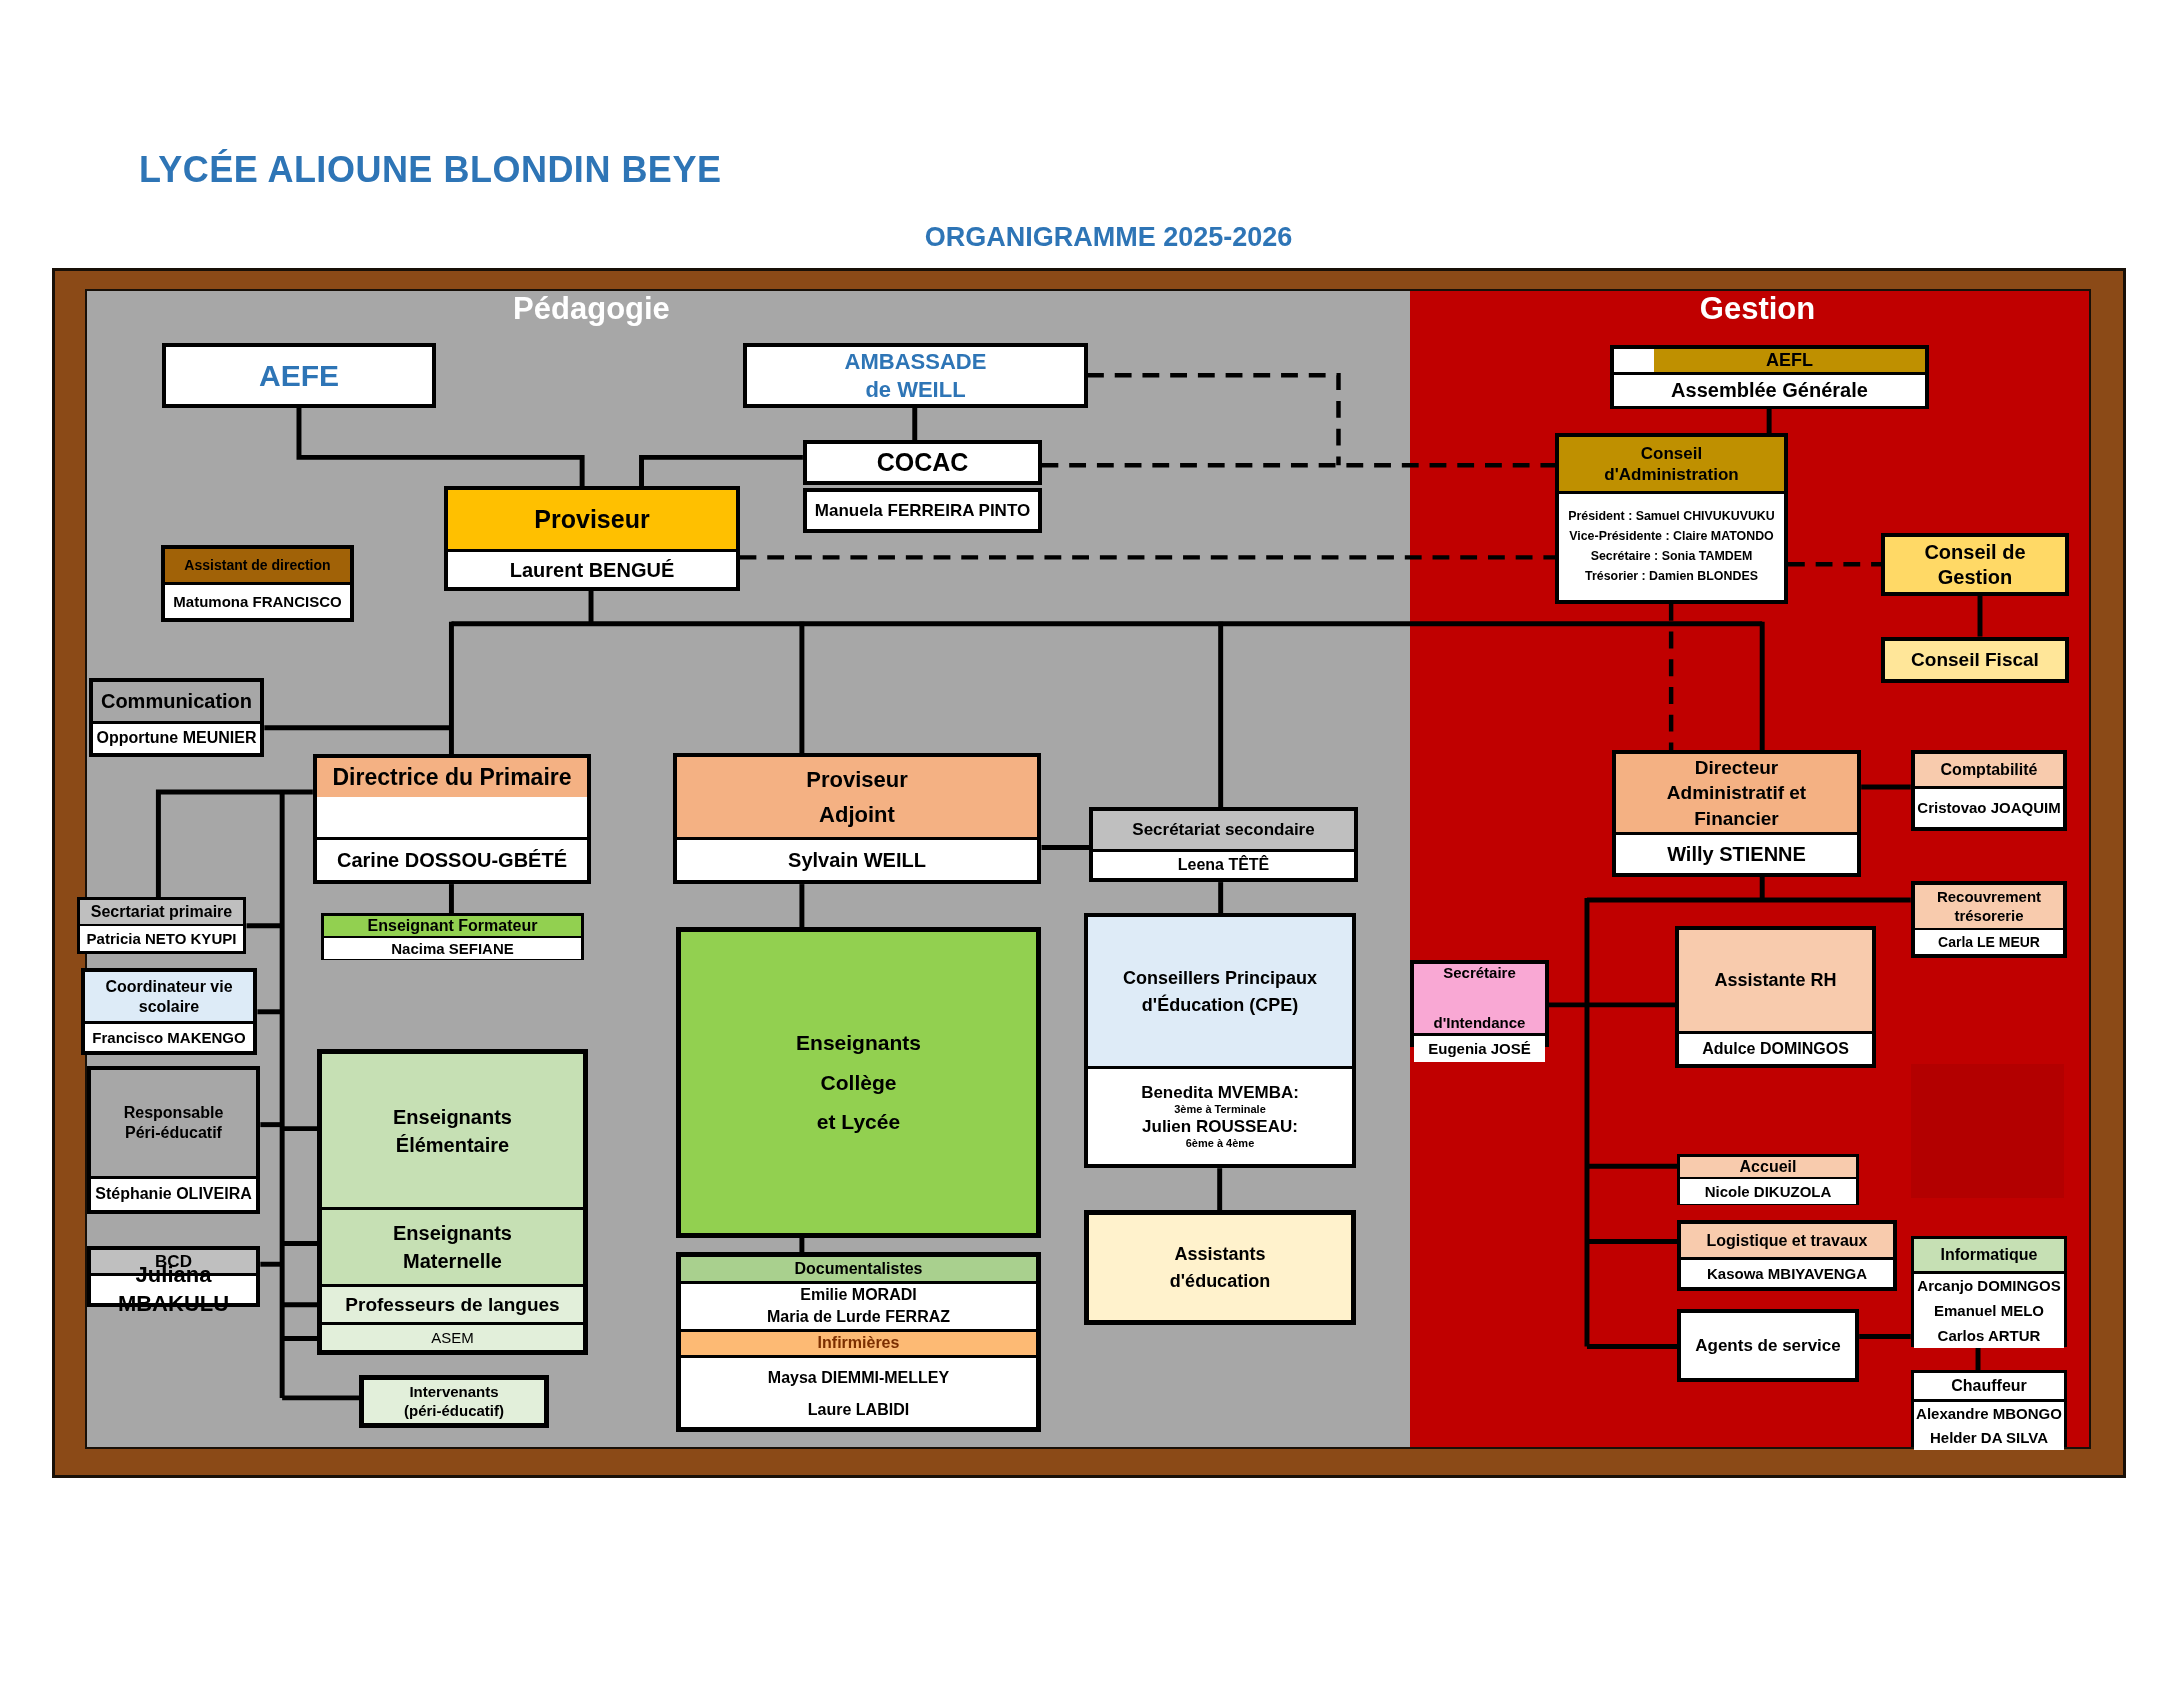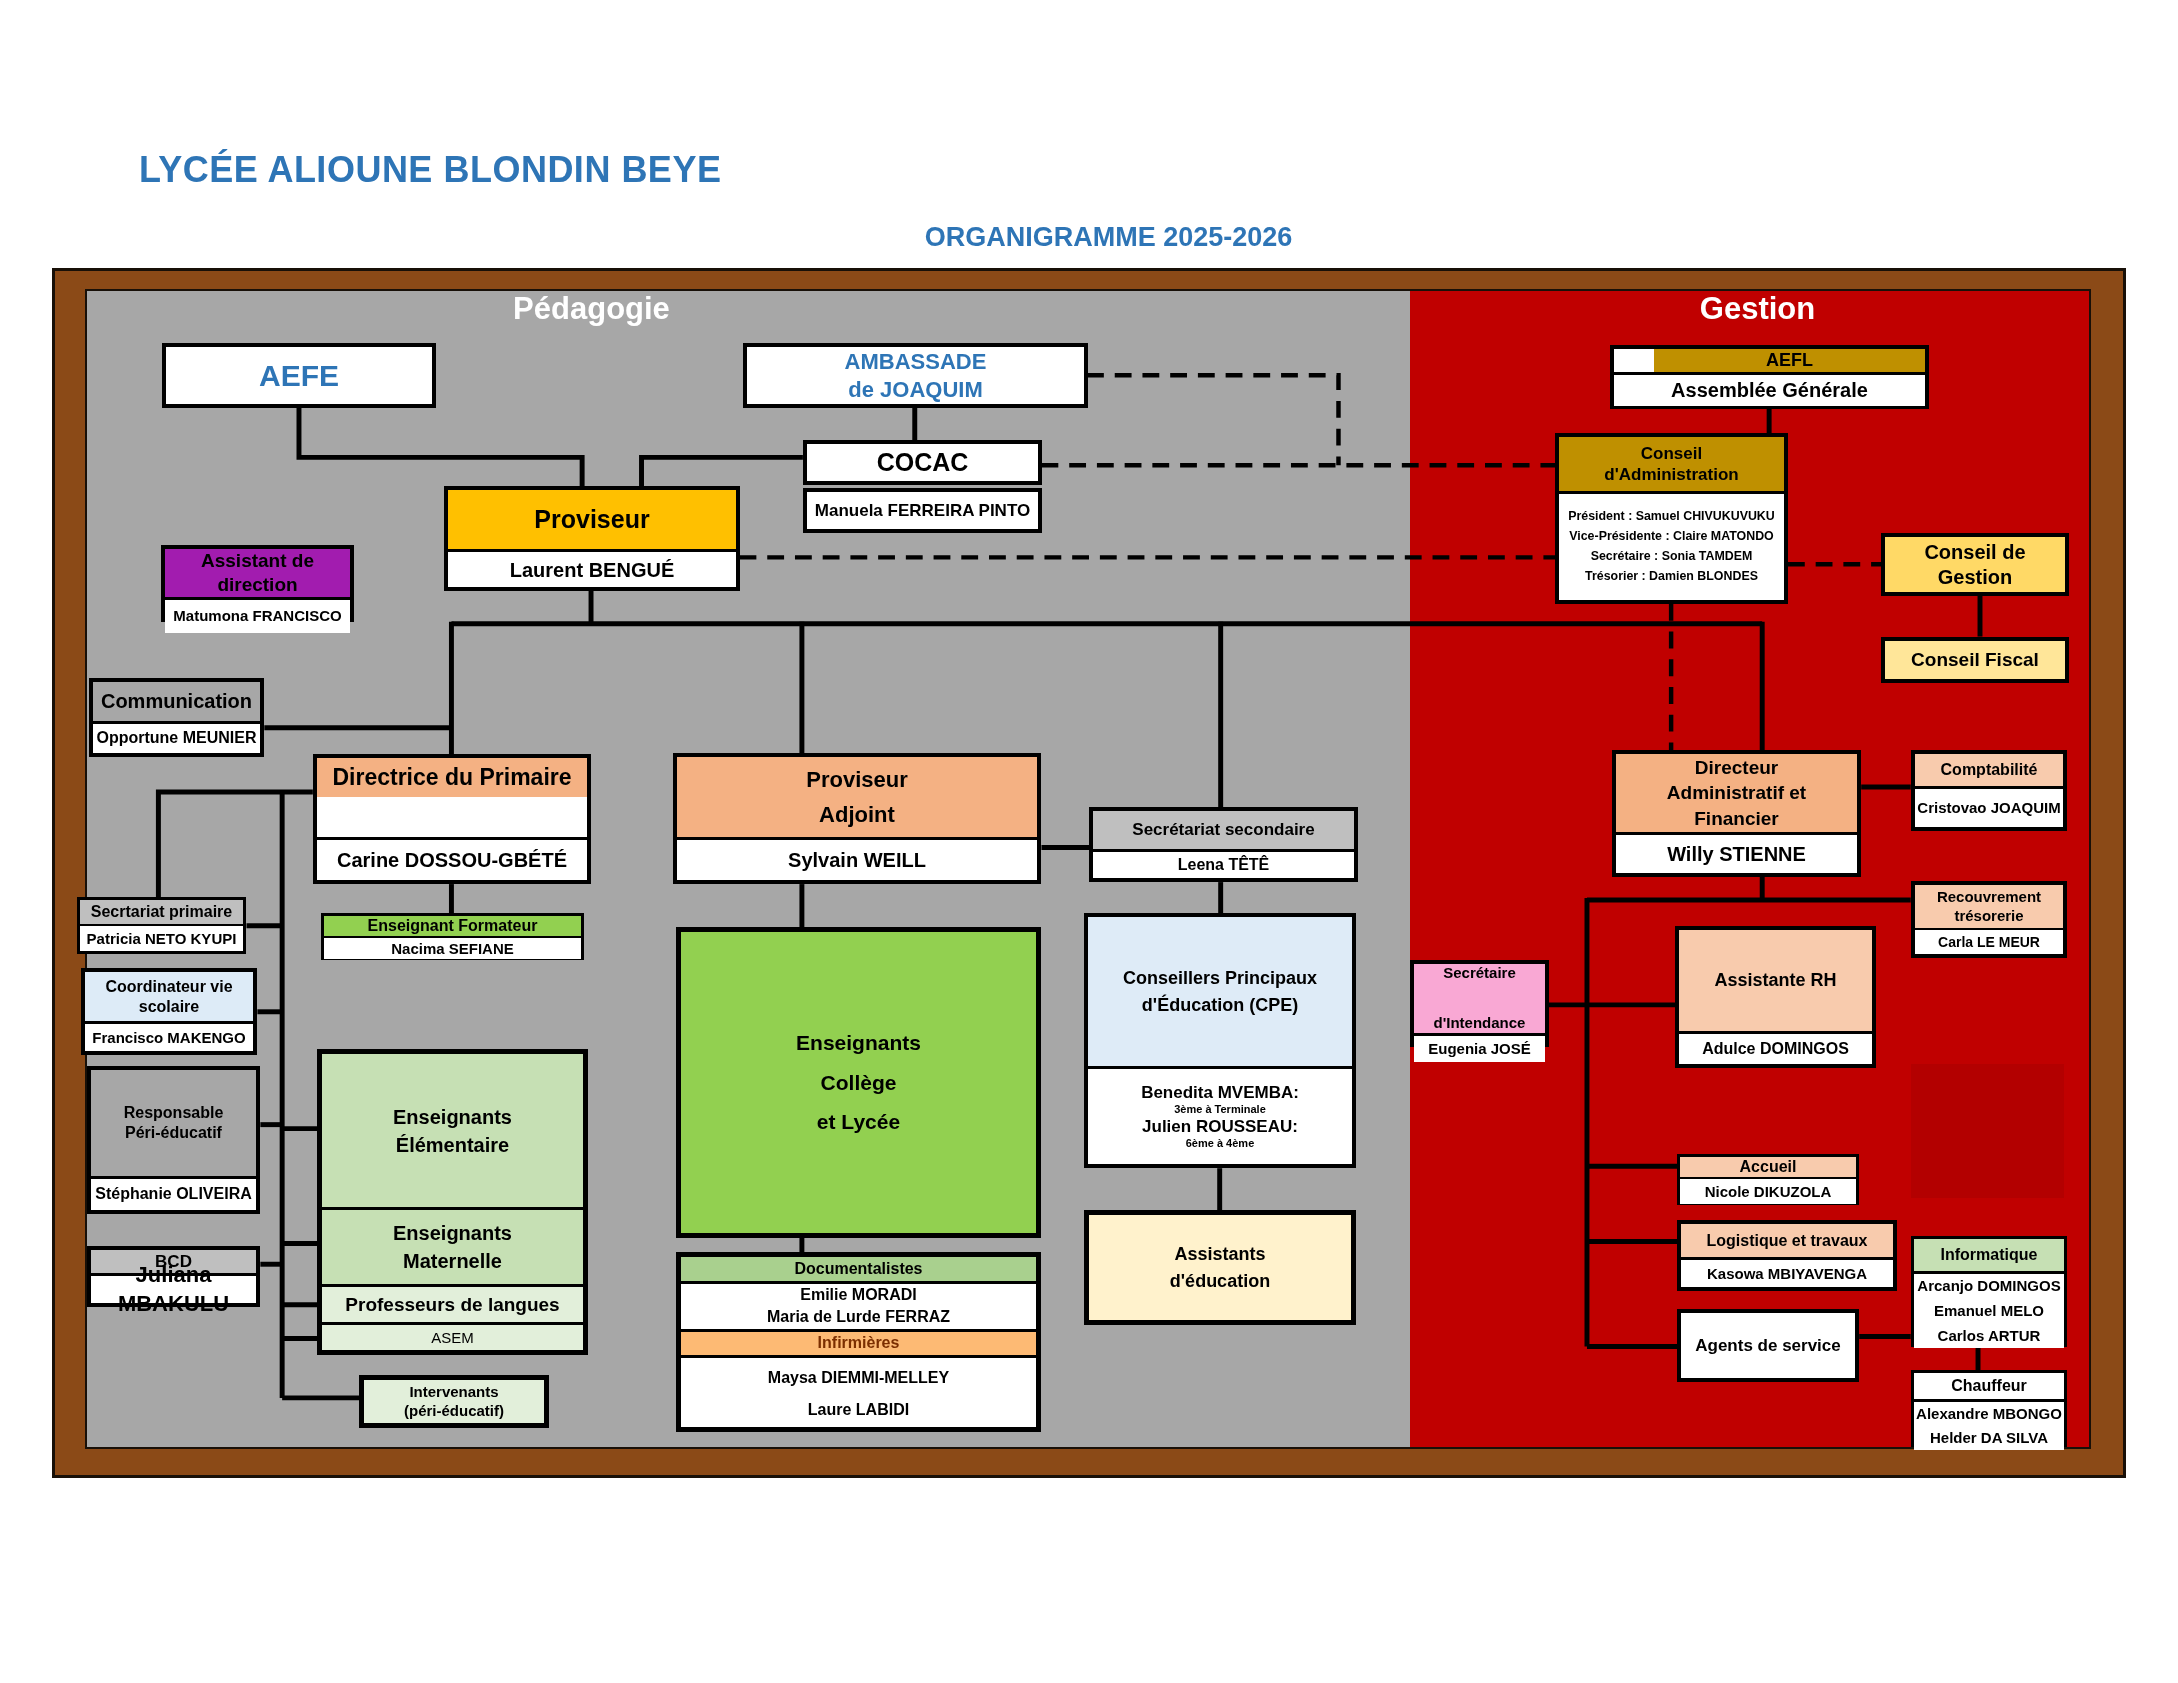--- a/index.html
+++ b/index.html
@@ -92,38 +92,38 @@
     </g>
   </svg>
 
   <div class="node" style="left:162px;top:343px;width:274px;height:65px;">
     <div class="hd blue" style="font-size:30px;">AEFE</div>
   </div>
 
   <div class="node" style="left:743px;top:343px;width:345px;height:65px;">
     <div class="hd blue" style="font-size:22px;">
       <span>AMBASSADE</span>
-      <span>de JOAQUIM</span>
+      <span>de WEILL</span>
     </div>
   </div>
 
   <div class="node" style="left:803px;top:440px;width:239px;height:45px;">
     <div class="hd" style="font-size:25px;">COCAC</div>
   </div>
   <div class="node" style="left:803px;top:488px;width:239px;height:45px;">
     <div class="hd" style="font-size:17px;">Manuela FERREIRA PINTO</div>
   </div>
 
   <div class="node" style="left:444px;top:486px;width:296px;height:105px;">
     <div class="hd" style="background:#FFC000;font-size:25px;">Proviseur</div>
     <div class="nm" style="height:35px;font-size:20px;">Laurent BENGUÉ</div>
   </div>
 
   <div class="node" style="left:161px;top:545px;width:193px;height:77px;">
-    <div class="hd" style="background:#a21caf;font-size:19px;">Assistant de direction</div>
+    <div class="hd" style="background:#a16207;font-size:14px;">Assistant de direction</div>
     <div class="nm" style="height:33px;font-size:15px;">Matumona FRANCISCO</div>
   </div>
 
   <div class="node" style="left:89px;top:678px;width:175px;height:79px;">
     <div class="hd" style="background:#A7A7A7;font-size:20px;">Communication</div>
     <div class="nm" style="height:29px;font-size:16px;">Opportune MEUNIER</div>
   </div>
 
   <div class="node" style="left:313px;top:754px;width:278px;height:130px;">
     <div class="hd" style="background:#F4B183;font-size:23px;">Directrice du Primaire</div>

